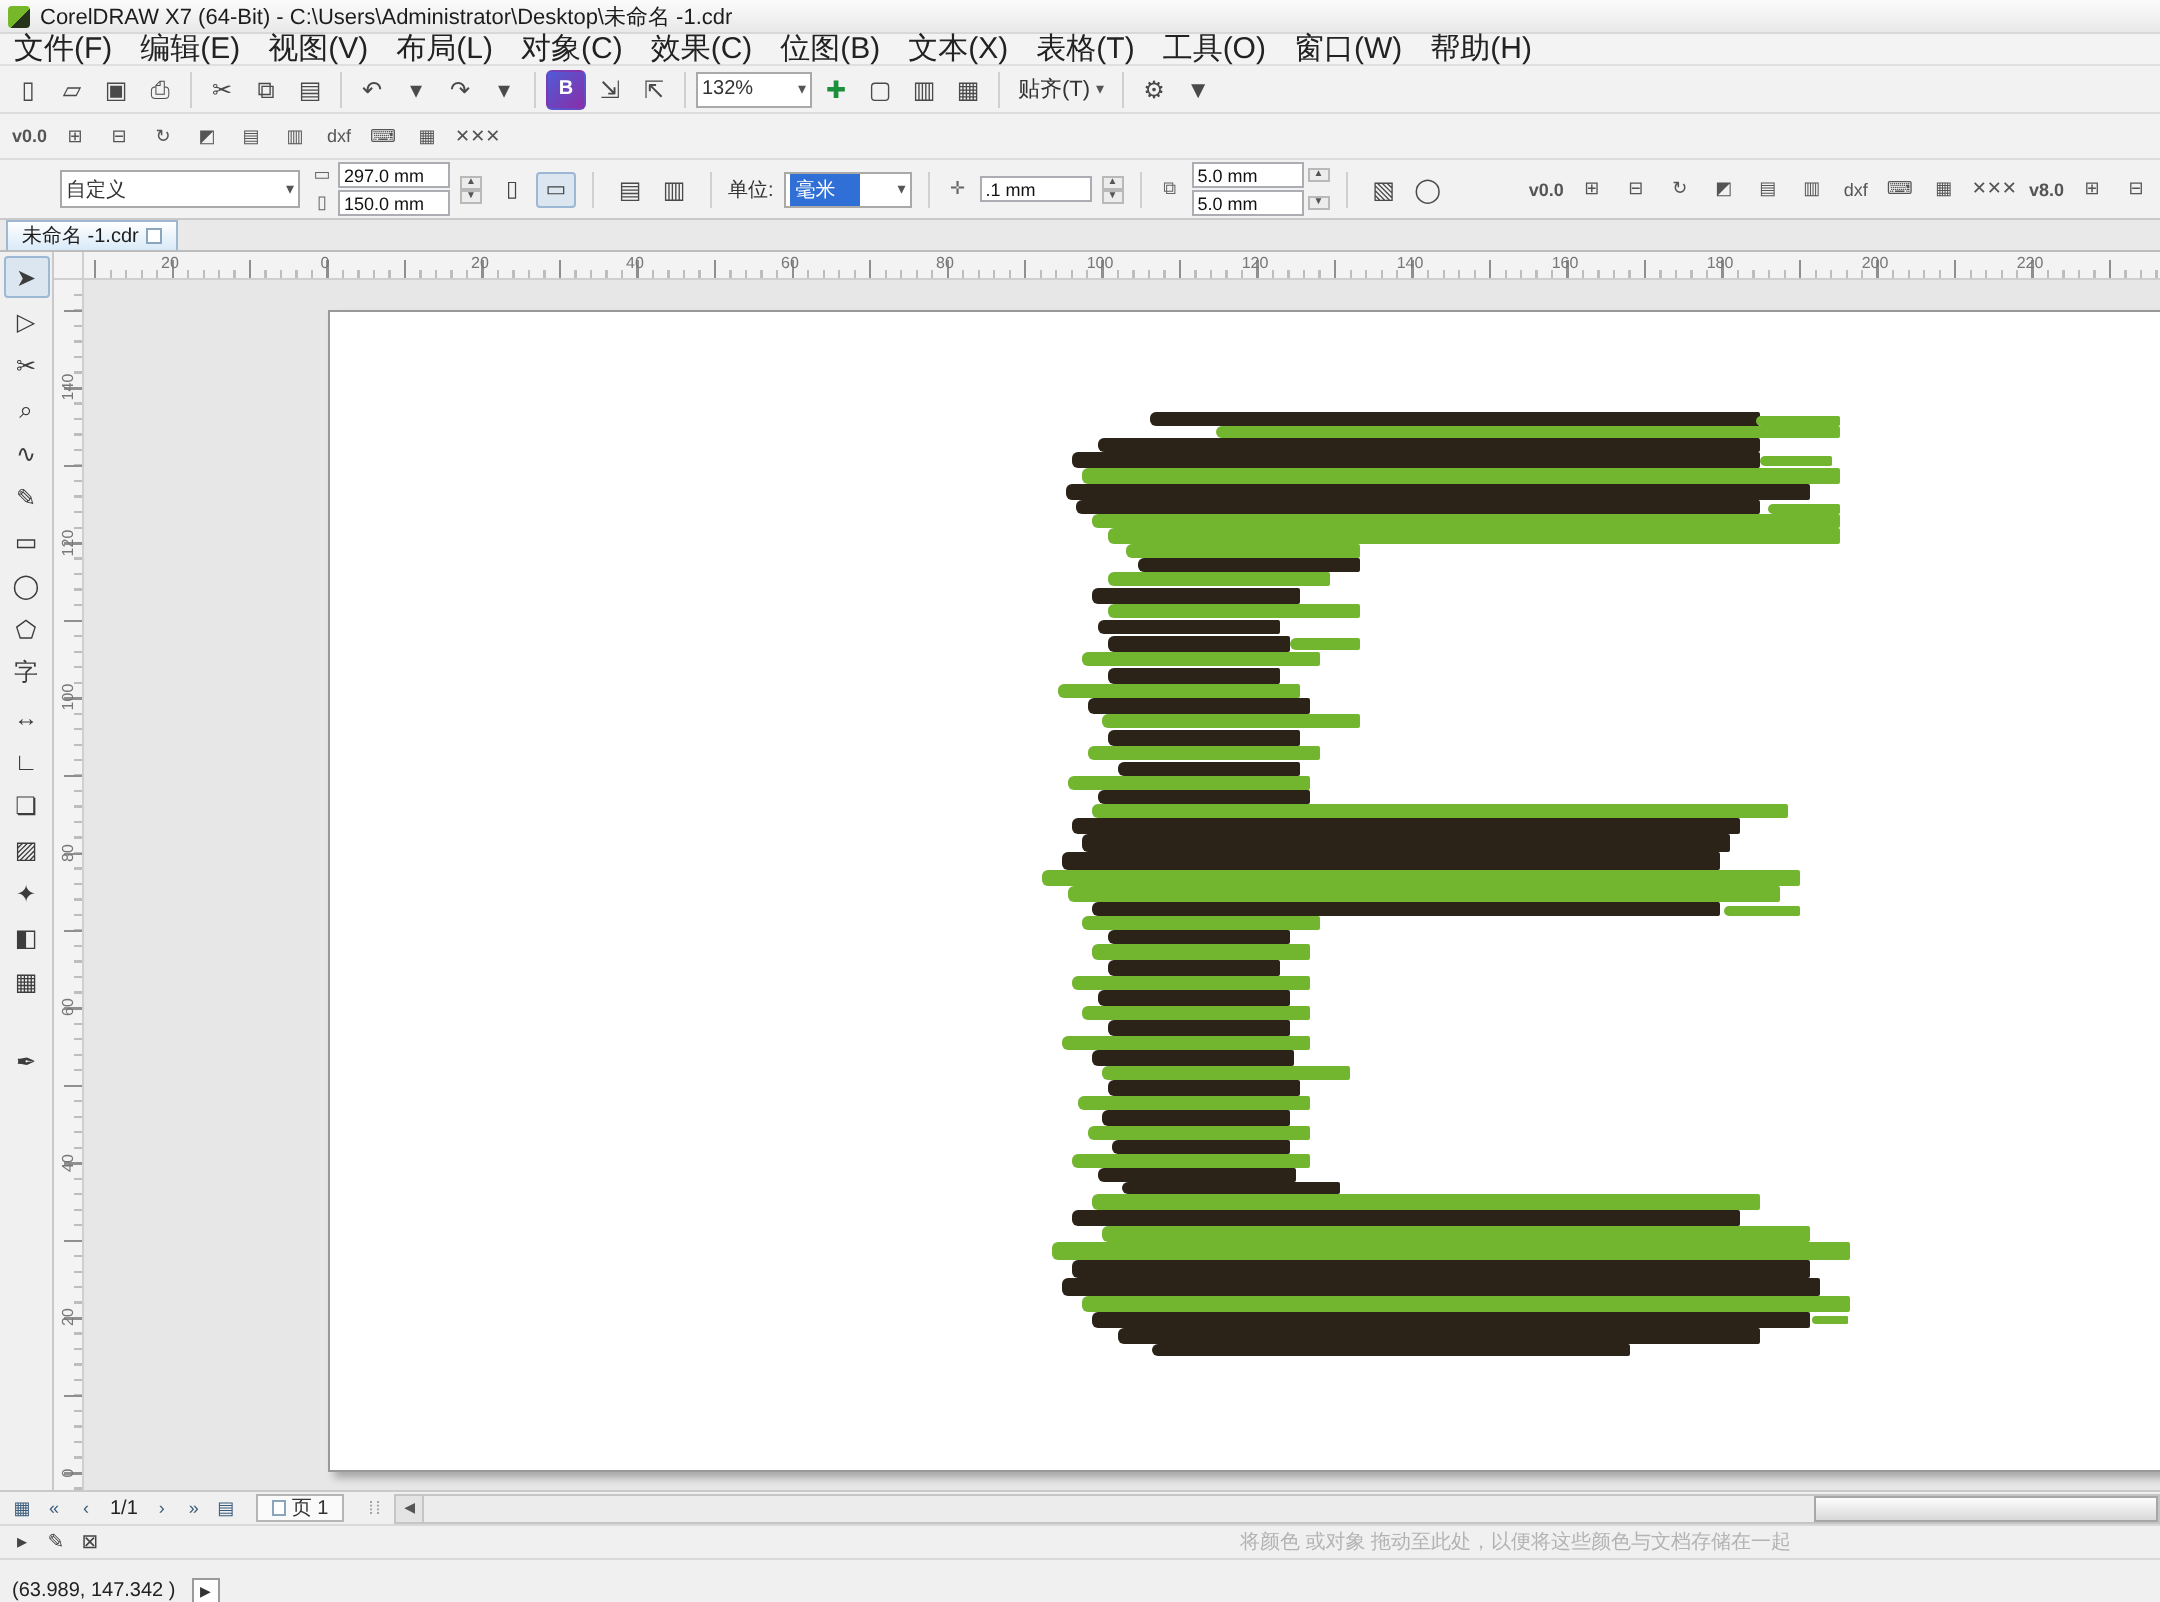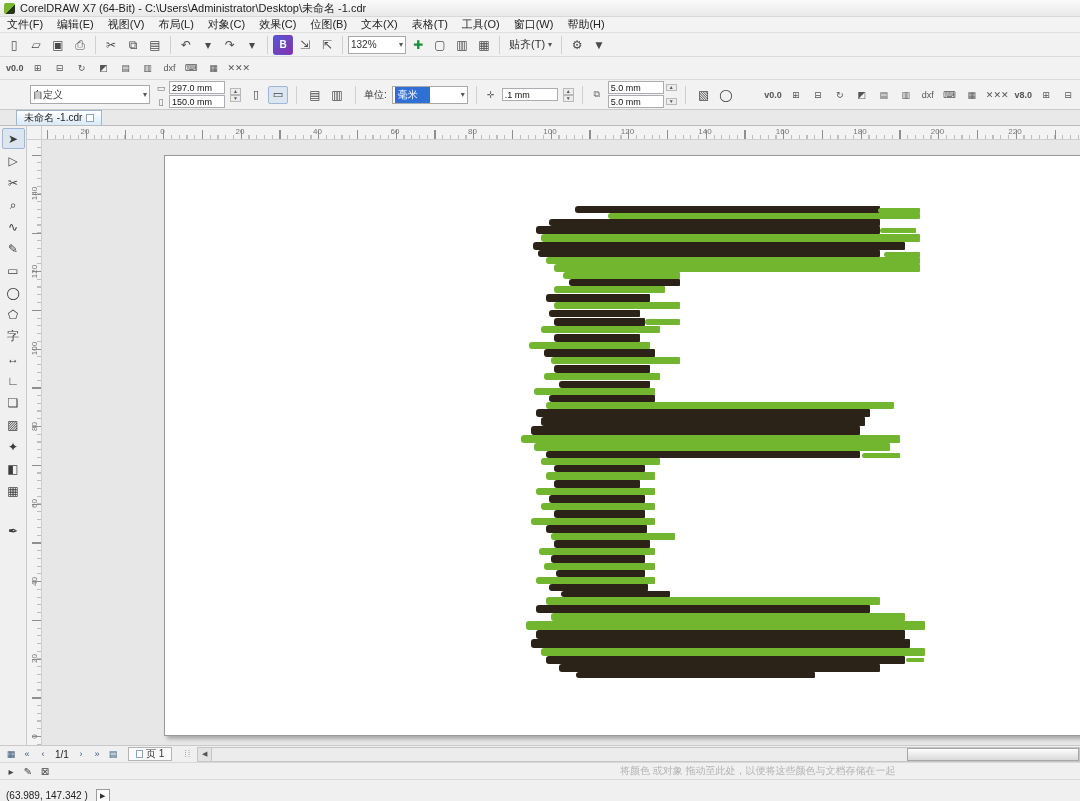--- a/index.html
+++ b/index.html
@@ -12,21 +12,21 @@
   
   #titlebar { position:absolute; left:0; top:0; right:0; height:17px;
     display:flex; align-items:center; gap:5px; padding-left:4px;
     background:linear-gradient(#fbfbfb,#e9e9e9); border-bottom:1px solid #d8d8d8; }
   .applogo { width:11px; height:11px; border-radius:2px;
     background:linear-gradient(135deg,#76b82a 55%,#24331a 55%); }
   #titlebar span { font-size:11px; color:#1c1c1c; }
   
   #menubar { position:absolute; left:0; top:17px; right:0; height:16px;
     display:flex; align-items:center; background:#f3f3f3; border-bottom:1px solid #e0e0e0; }
-  .menuitem { padding:1px 7px; font-size:11px; color:#222; cursor:default; }
+  .menuitem { padding:1px 7px; font-size:15px; color:#222; cursor:default; }
   
   .toolbar { position:absolute; left:0; right:0; display:flex; align-items:center;
     background:#f2f2f2; border-bottom:1px solid #dcdcdc; padding-left:4px; gap:2px; }
   #toolbar1 { top:33px; height:24px; }
   #toolbar2 { top:57px; height:23px; }
   .group { display:flex; align-items:center; gap:2px; }
   .tbtn { min-width:20px; height:20px; padding:0 1px; display:flex; align-items:center;
     justify-content:center; font-size:12px; color:#4a4a4a; border:1px solid transparent;
     border-radius:2px; white-space:nowrap; }
   #toolbar2 .tbtn, #propbar-right .tbtn { font-size:9px; color:#555; }
@@ -53,26 +53,26 @@
   .field { width:56px; height:13px; background:#fff; border:1px solid #abadb3;
     font-size:9px; display:flex; align-items:center; padding:0 2px; color:#111; }
   .spincol { display:flex; flex-direction:column; }
   .spin { width:11px; height:7px; border:1px solid #b9b9b9; background:#ececec;
     font-size:5px; line-height:5px; display:flex; align-items:center; justify-content:center;
     color:#555; }
   .obtn { width:20px; height:18px; display:flex; align-items:center; justify-content:center;
     font-size:11px; color:#444; border:1px solid transparent; border-radius:2px; }
   .obtn.pressed { background:#dbe6f1; border-color:#9cb8d4; }
   .sel-units { background:#2f6fd6; color:#fff; padding:1px 12px 1px 3px; }
-  #units-combo { width:76px; height:18px; }
+  #units-combo { width:64px; height:18px; }
   #propbar-right { margin-left:auto; display:flex; align-items:center; gap:2px;
     overflow:hidden; padding-right:2px; }
   
   #tabbar { position:absolute; left:0; top:110px; right:0; height:16px; background:#e9e9e9;
-    border-bottom:1px solid #bcbcbc; display:flex; align-items:flex-start; padding-left:16px; }
+    border-bottom:1px solid #bcbcbc; display:flex; align-items:flex-start; padding-left:3px; }
   .doctab { height:15px; display:flex; align-items:center; gap:4px; padding:0 7px;
     background:linear-gradient(#ffffff,#d9eaf8); border:1px solid #9db8cf; border-bottom:none;
     font-size:10px; color:#1c1c1c; }
   .doctab .tabicon { width:8px; height:8px; border:1px solid #8aa5bd; background:#fff; }
   
   #toolbox { position:absolute; left:0; top:126px; width:27px; bottom:56px;
     background:#f0f0f0; border-right:1px solid #c9c9c9; display:flex; flex-direction:column;
     align-items:center; padding-top:2px; gap:1px; }
   #toolbox .tool { width:23px; height:21px; display:flex; align-items:center;
     justify-content:center; font-size:12px; color:#3c3c3c; border:1px solid transparent;

